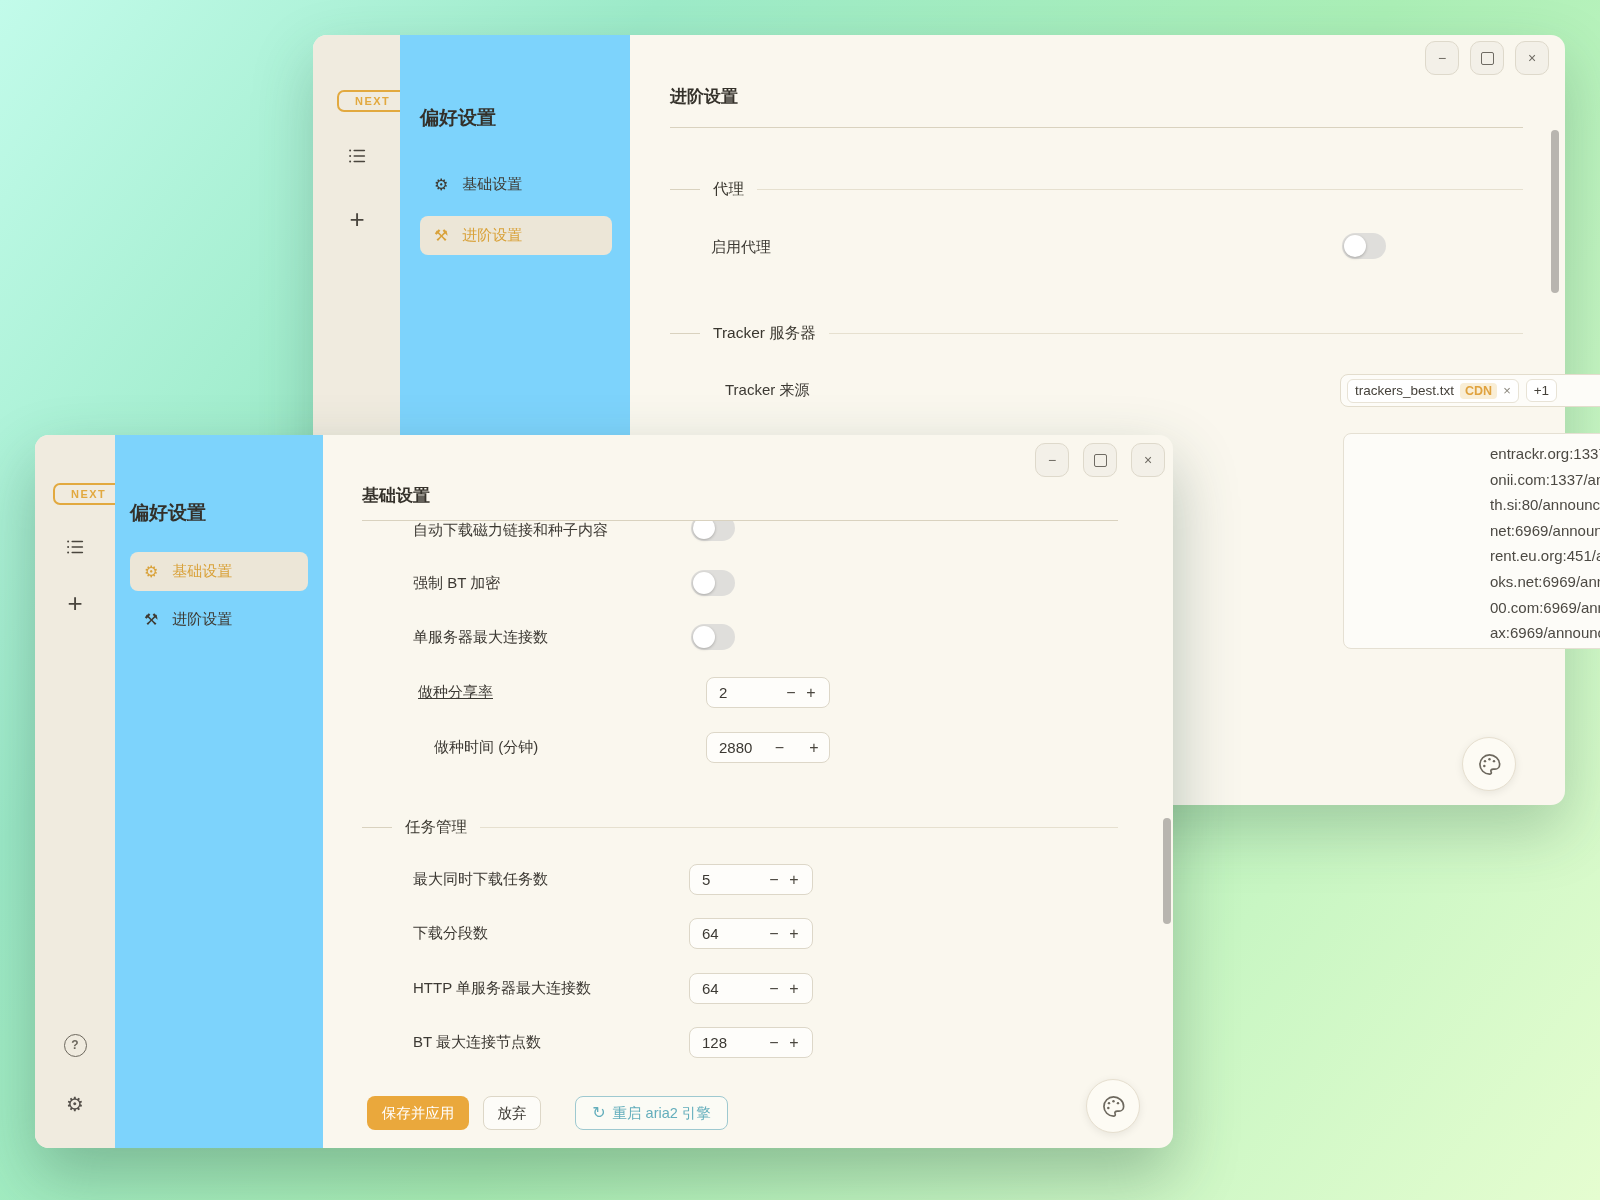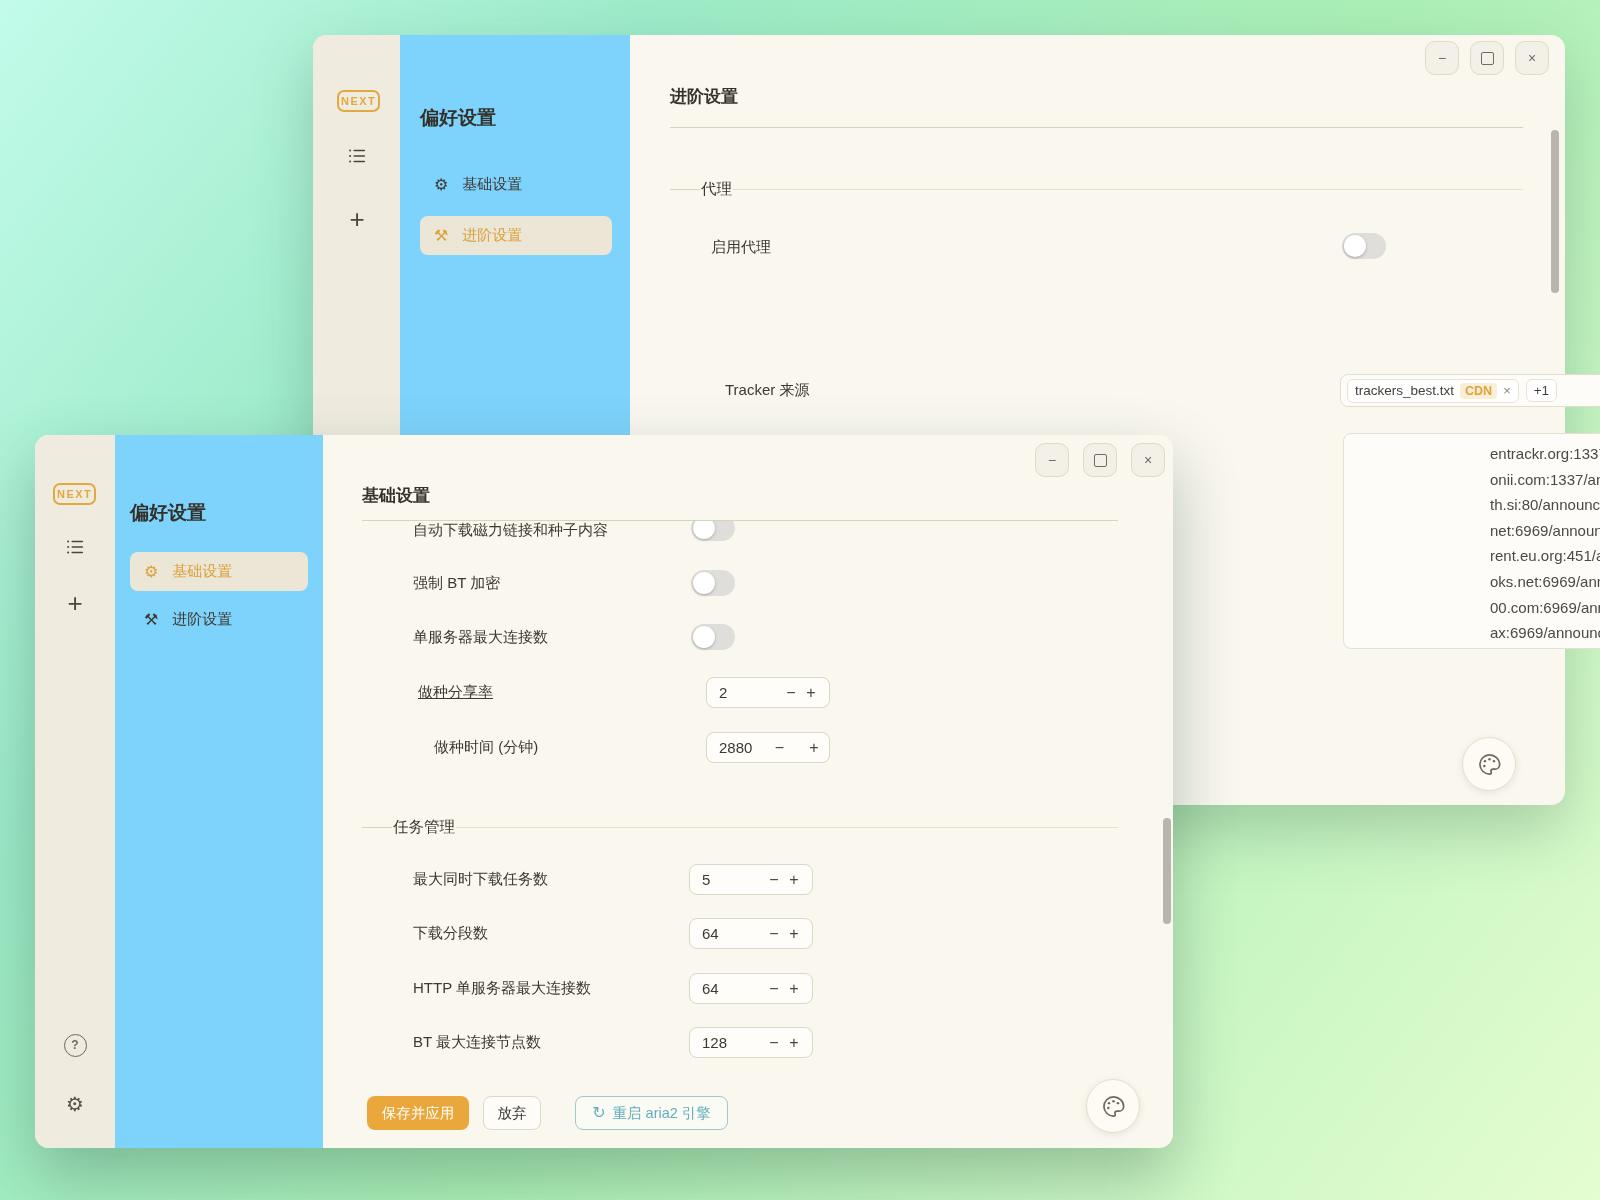--- a/index.html
+++ b/index.html
@@ -8,34 +8,34 @@
     font-family:"Liberation Sans","DejaVu Sans",sans-serif;
     background:linear-gradient(128deg,#c2fbea 0%,#9debc9 26%,#abefb6 55%,#e5fdd0 100%);
   }
   .win{position:absolute;background:#faf7ee;border-radius:14px;}
   .win-back{left:313px;top:35px;width:1252px;height:770px;z-index:1;box-shadow:0 25px 60px rgba(40,80,60,.25);}
   .win-front{left:35px;top:435px;width:1138px;height:713px;z-index:10;box-shadow:0 28px 65px rgba(40,80,60,.33);}
   .rail{position:absolute;left:0;top:0;bottom:0;background:#f0ebdf;border-radius:14px 0 0 14px;}
   .subnav{position:absolute;top:0;bottom:0;background:#7dd3fc;}
   .content{position:absolute;top:0;bottom:0;right:0;}
   .logo{position:absolute;border:2px solid #e2a93f;border-radius:7px;color:#e2a93f;
-        font-weight:bold;font-size:11px;letter-spacing:1.5px;padding:2px 2px;line-height:14px;}
+        font-weight:bold;font-size:11px;letter-spacing:1.5px;padding:2px 16px;line-height:14px;}
   .rail-ic{position:absolute;display:flex;align-items:center;justify-content:center;color:#4a463e;}
   .plus-g{font-size:26px;font-weight:300;color:#4a463e;line-height:24px;}
   .help-circle{width:21px;height:21px;border:1.6px solid #6d685e;border-radius:50%;
         display:flex;align-items:center;justify-content:center;font-size:12px;color:#6d685e;font-weight:bold;}
   .gear-g{font-size:20px;color:#55504a;line-height:22px;}
   .nav-title{position:absolute;font-size:19px;font-weight:600;color:#33302a;}
   .nav-item{position:absolute;height:39px;border-radius:8px;display:flex;align-items:center;
         gap:14px;padding:0 14px;font-size:15px;color:#3e3b34;cursor:pointer;box-sizing:border-box;}
   .nav-item.active{background:#ece6d7;color:#d9a23a;}
   .nav-item .ni{font-size:16px;line-height:16px;}
   .page-title{position:absolute;font-size:17px;font-weight:600;color:#35322b;}
   .hr{position:absolute;height:1px;background:#d9d2bf;}
-  .section{position:absolute;display:flex;align-items:center;gap:1px;height:22px;}
+  .section{position:absolute;display:flex;align-items:center;gap:13px;height:22px;}
   .section .dash{width:30px;height:1px;background:#d9d2bf;}
   .section .line{flex:1;height:1px;background:#e6e0cf;}
   .section .lbl{font-size:15.5px;color:#3a372f;font-weight:500;white-space:nowrap;}
   .row-label{position:absolute;font-size:15px;color:#3c3933;white-space:nowrap;}
   .toggle{position:absolute;width:44px;height:26px;border-radius:13px;background:#dfdedb;cursor:pointer;}
   .toggle::after{content:'';position:absolute;left:2px;top:2px;width:22px;height:22px;border-radius:50%;
         background:#fff;box-shadow:0 1px 3px rgba(0,0,0,.25);}
   .stepper{position:absolute;width:124px;height:31px;border:1px solid #ddd7c8;border-radius:8px;
         background:#fefdfa;display:flex;align-items:center;box-sizing:border-box;padding:0 8px 0 12px;}
   .stepper .val{flex:1;font-size:15px;color:#3c3933;}
@@ -114,20 +114,25 @@
 
     <div class="section" style="left:40px;right:42px;top:143px;">
       <span class="dash"></span>
       <span class="lbl">代理</span>
       <span class="line"></span>
     </div>
 
     <div class="row-label" style="left:81px;top:203px;text-align:right;">启用代理</div>
     <div class="toggle" style="left:712px;top:198px;"></div>
 
+    <div class="section" style="left:40px;right:42px;top:287px;">
+      <span class="dash"></span>
+      <span class="lbl">Tracker 服务器</span>
+      <span class="line"></span>
+    </div>
 
     <div class="row-label" style="left:95px;top:346px;">Tracker 来源</div>
     <div class="tag-input" style="left:710px;top:339px;width:381px;height:33px;">
       <span class="tag">
         <span>trackers_best.txt</span>
         <span class="bdg">CDN</span>
         <span class="x">×</span>
       </span>
       <span class="tag">
         <span>+1</span>

